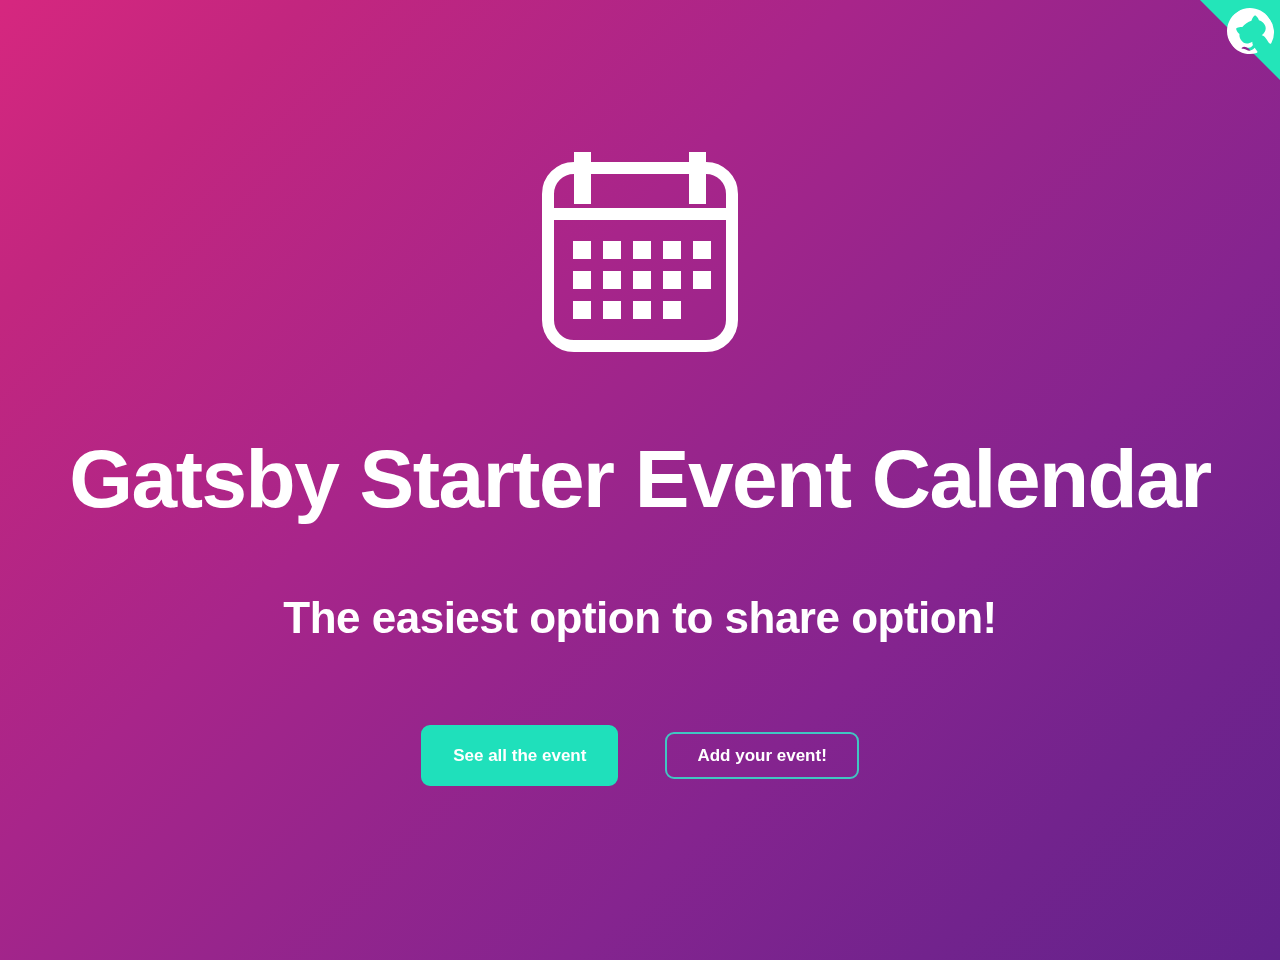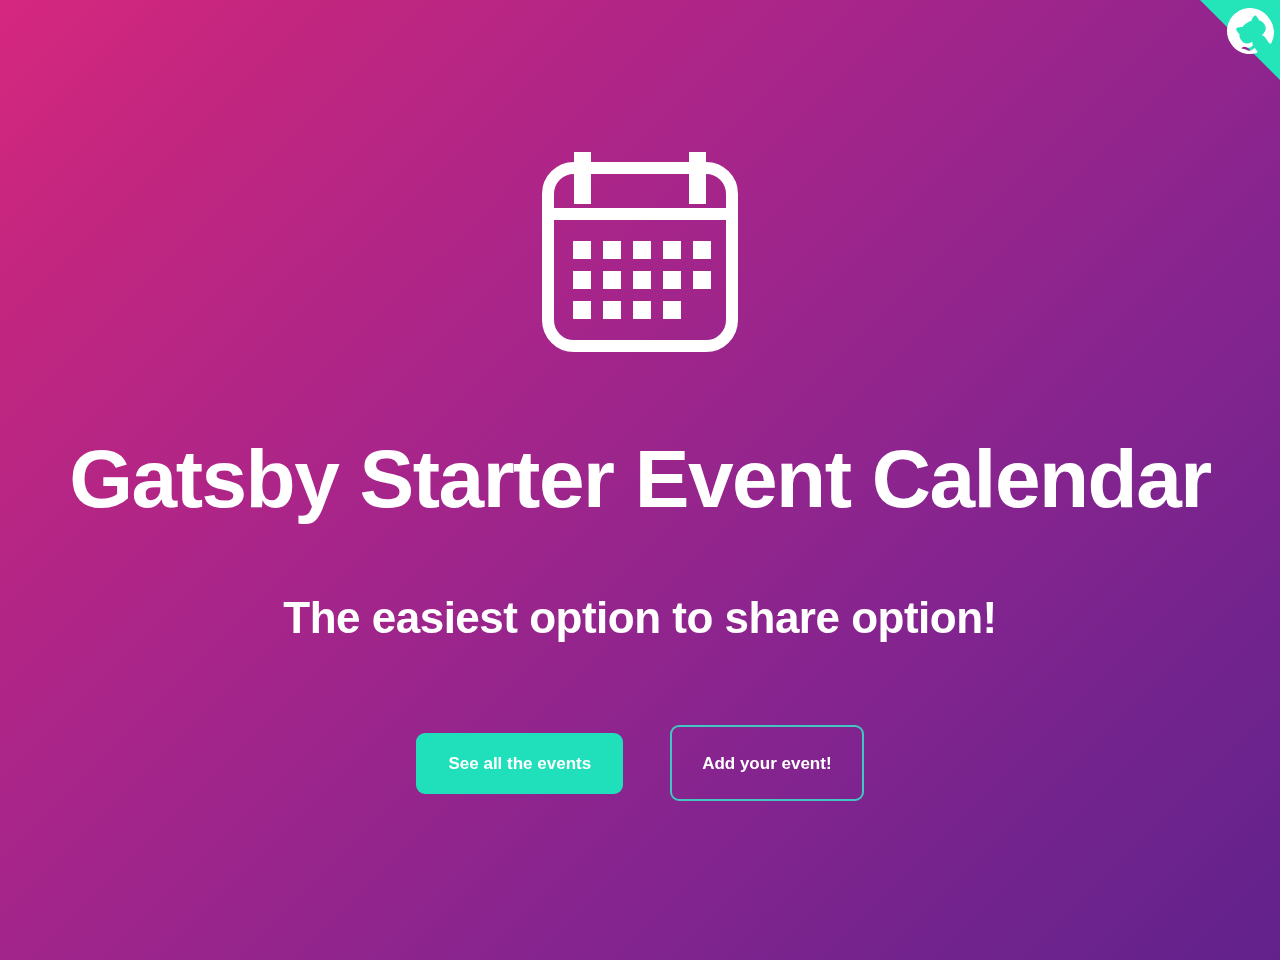--- a/index.html
+++ b/index.html
@@ -125,21 +125,21 @@
   }
   .btn-primary {
     background: #1fe0bb;
     border: 2px solid #1fe0bb;
     height: 61px;
     padding: 0 30px;
   }
   .btn-outline {
     background: transparent;
     border: 2px solid #41c6c2;
-    height: 76px;
+    height: 47px;
     padding: 0 30px;
   }
 </style>
 </head>
 <body>
 
 <a class="github-corner" href="#">
   <span class="corner-triangle"></span>
   <span class="octo">
     <svg viewBox="0 0 16 16" aria-hidden="true">
@@ -183,17 +183,17 @@
       <rect x="91" y="149" width="18" height="18" fill="#ffffff"></rect>
       <rect x="121" y="149" width="18" height="18" fill="#ffffff"></rect>
     </svg>
   </div>
 
   <h1 class="hero-title">Gatsby Starter Event Calendar</h1>
 
   <p class="hero-subtitle">The easiest option to share option!</p>
 
   <div class="hero-actions">
-    <a class="btn btn-primary" href="#">See all the events</a>
+    <a class="btn btn-primary" href="#">See all the event</a>
     <a class="btn btn-outline" href="#">Add your event!</a>
   </div>
 
 </div>
 
 </body></html>

